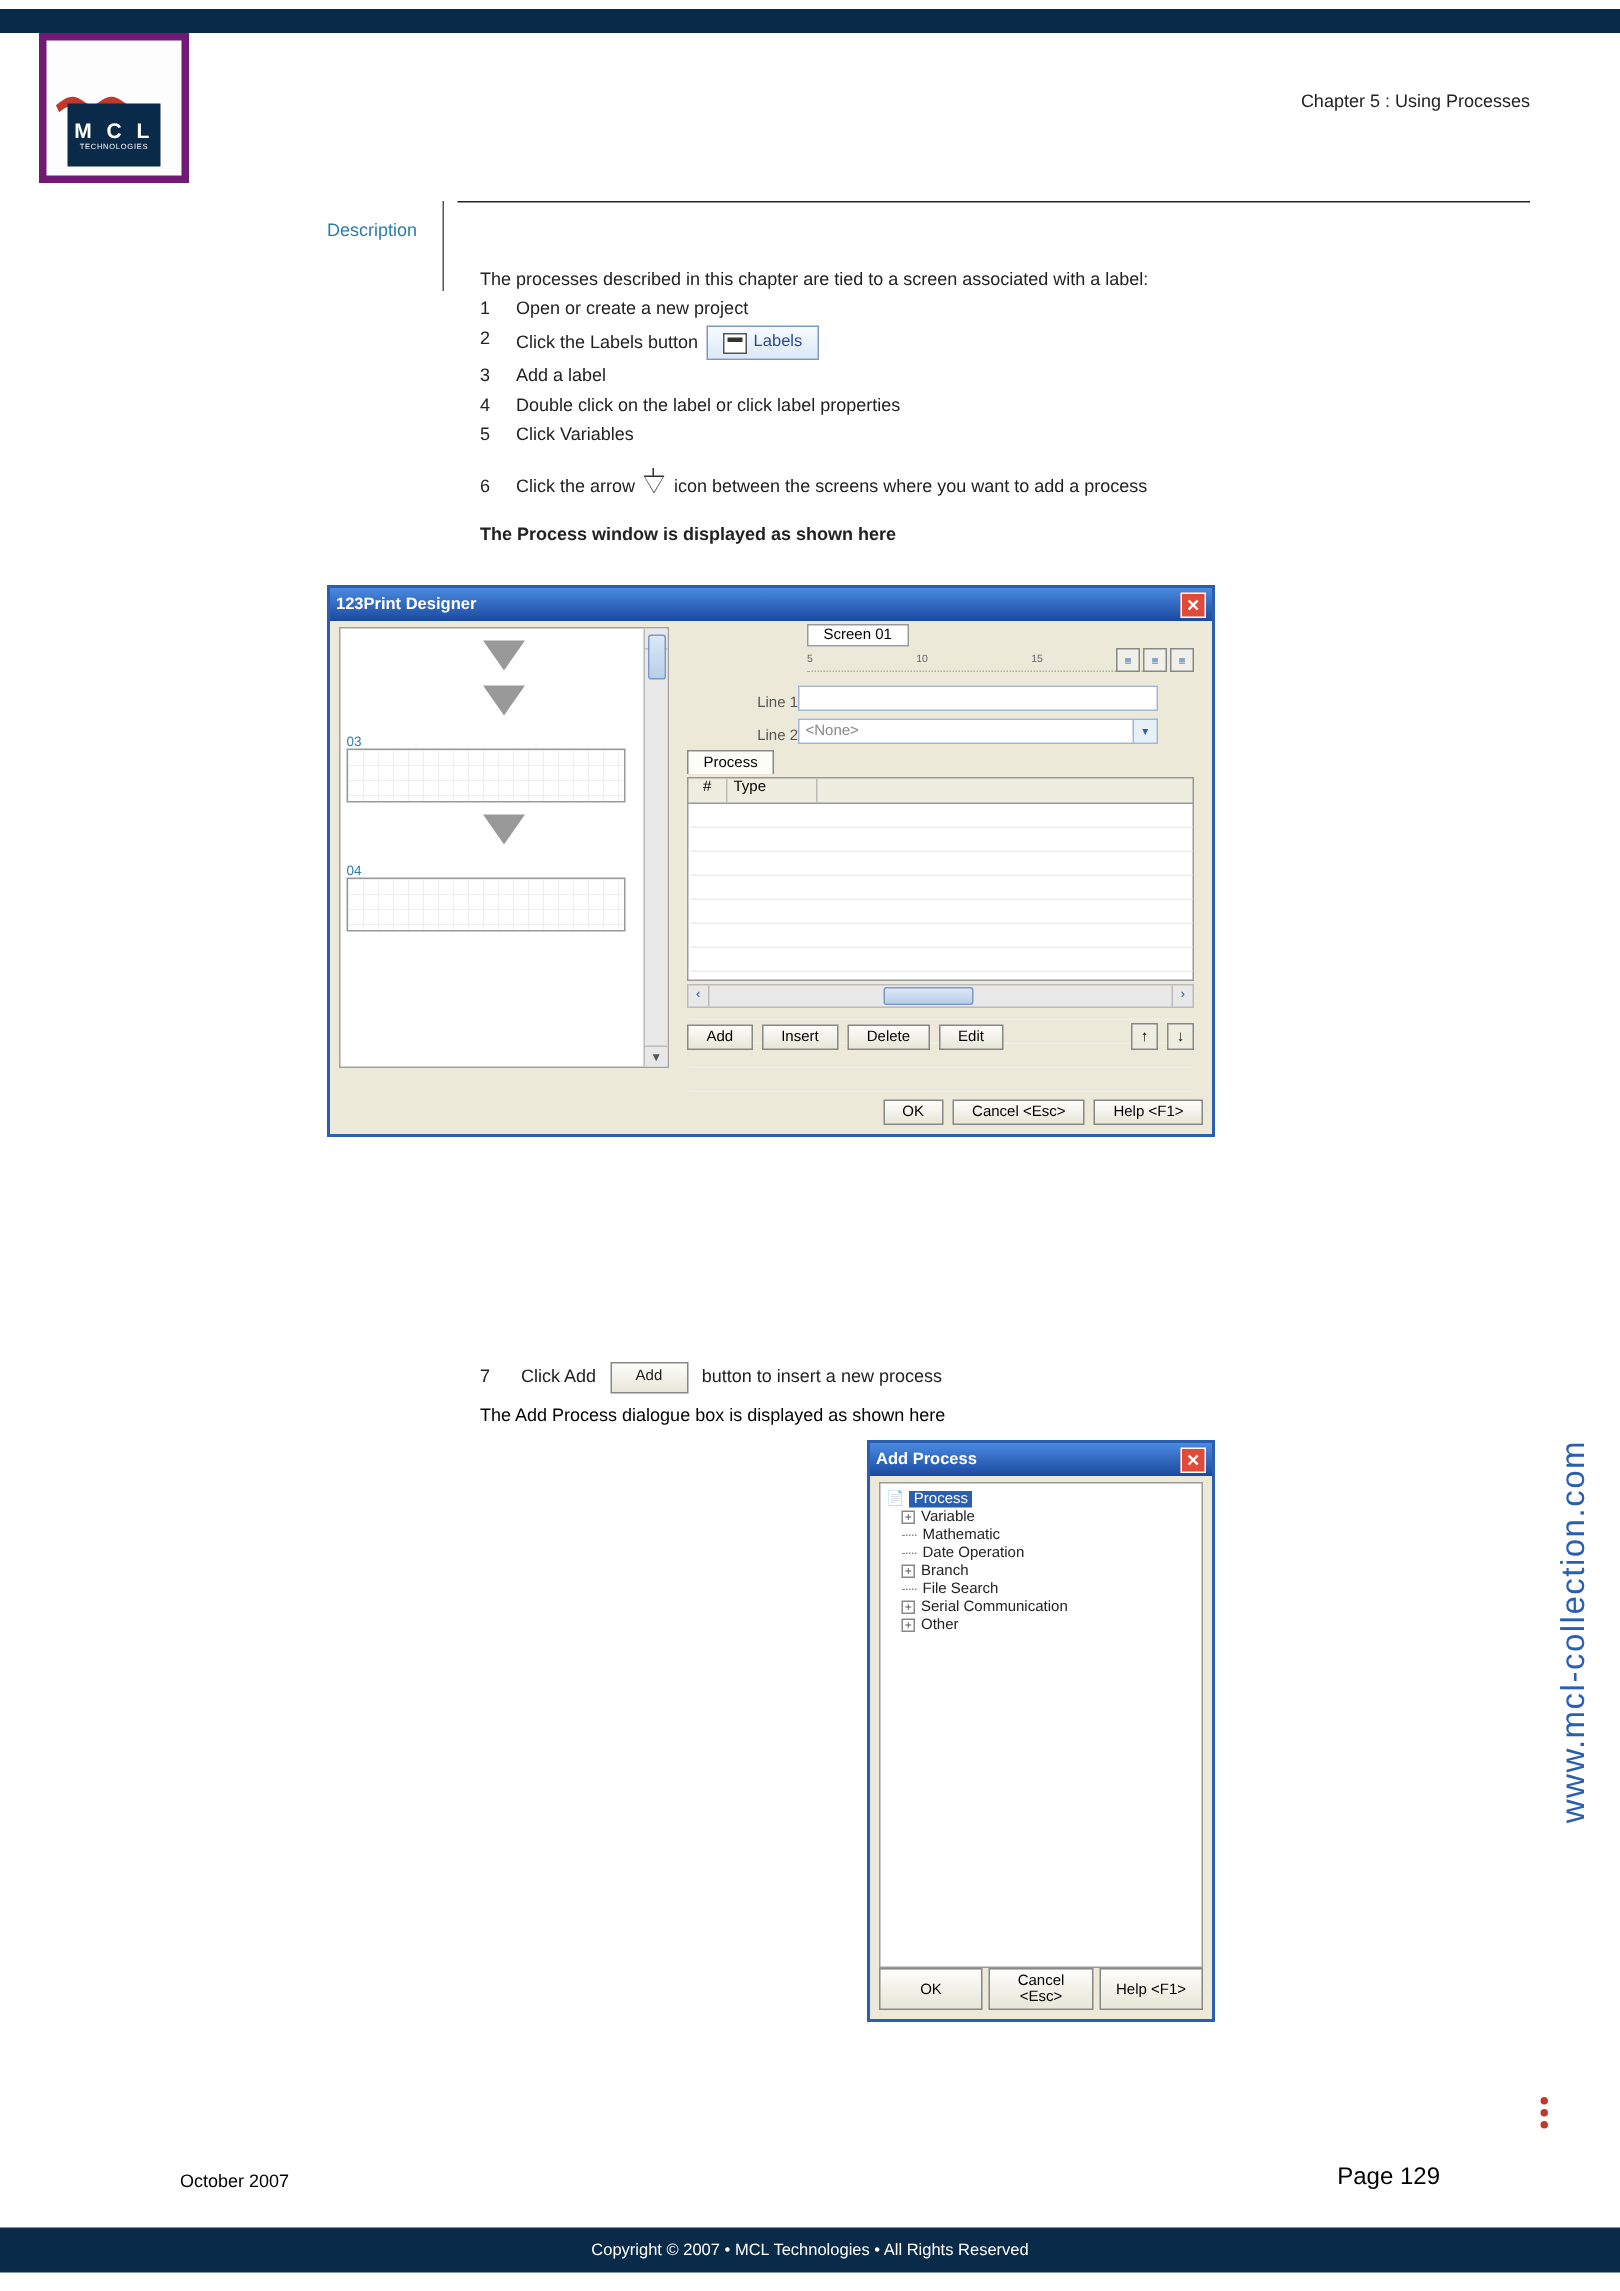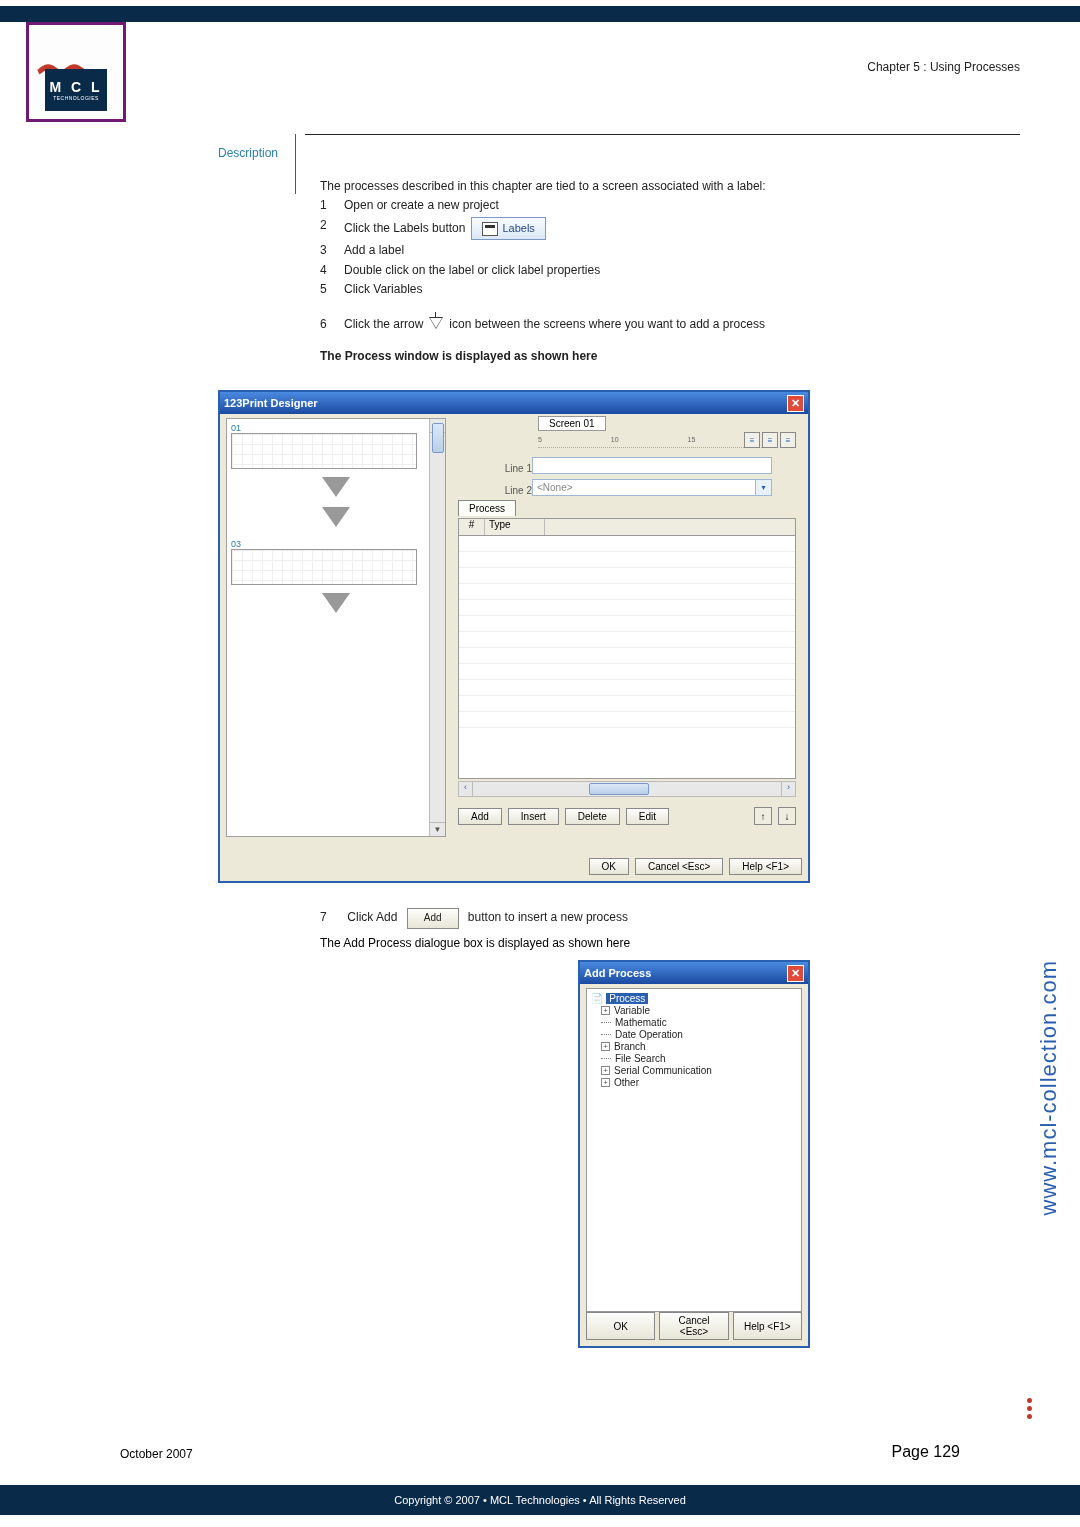--- a/index.html
+++ b/index.html
@@ -1,18 +1,18 @@
 <!DOCTYPE html>
 <html><head>
 <meta charset="utf-8">
 <style>
   * { box-sizing: border-box; margin: 0; padding: 0; }
   body { width: 1080px; height: 1527px; background: #fff; font-family: Verdana, Arial, sans-serif; position: relative; }
   .top-band { position: absolute; top: 6px; left: 0; right: 0; height: 16px; background: #0a2a4a; }
-  .logo-wrap { position: absolute; top: 22px; left: 26px; width: 100px; height: 100px; border: 3px solid #701a75; background: #fdfdfd; display: flex; align-items: center; justify-content: center; }
+  .logo-wrap { position: absolute; top: 22px; left: 26px; width: 100px; height: 100px; border: 5px solid #701a75; background: #fdfdfd; display: flex; align-items: center; justify-content: center; }
   .logo-inner { width: 78px; height: 78px; position: relative; }
   .logo-swoosh { position: absolute; top: 4px; left: 8px; font-size: 40px; color: #c0392b; font-weight: bold; transform: scaleX(1.3); }
   .logo-box { position: absolute; bottom: 0; left: 8px; width: 62px; height: 42px; background: #0a2a4a; display: flex; flex-direction: column; align-items: center; justify-content: center; }
   .logo-mcl { color: #fff; font-size: 14px; font-weight: bold; letter-spacing: 3px; }
   .logo-tech { color: #fff; font-size: 5px; letter-spacing: 0.5px; }
   .chapter-line { position: absolute; top: 60px; right: 60px; font-size: 12px; color: #222; }
   .content-rule-top { position: absolute; top: 134px; left: 305px; right: 60px; height: 1px; background: #222; }
   .sidebar-rule { position: absolute; top: 134px; left: 295px; width: 1px; height: 60px; background: #555; }
   .desc-label { position: absolute; top: 146px; left: 218px; font-size: 12px; color: #2a7ea8; }
   .main-col { position: absolute; top: 146px; left: 320px; right: 120px; font-size: 12px; color: #222; line-height: 1.45; margin-top: 32px; }
@@ -21,21 +21,21 @@
   .ol-txt { flex: 1; }
   .inline-btn { display: inline-block; vertical-align: middle; border: 1px solid #7a98c8; background: linear-gradient(#f7fbff,#dbe8f7); padding: 2px 10px; margin-left: 6px; }
   .inline-btn .ico { display:inline-block; width:16px; height:14px; border:1px solid #555; background:#fff; margin-right:4px; position:relative; vertical-align:middle;}
   .inline-btn .ico::after{content:"";position:absolute;top:2px;left:2px;right:2px;height:3px;background:#333;}
   .inline-btn .lab { font-size: 11px; color: #2a4a8a; vertical-align: middle; }
   .arrow-inline { display:inline-block; width:18px; height:18px; vertical-align:middle; position:relative; margin:0 4px;}
   .arrow-inline::before{content:"";position:absolute;top:-4px;left:8px;width:1px;height:6px;background:#333;}
   .arrow-inline::after{content:"";position:absolute;top:2px;left:3px;width:0;height:0;border-left:6px solid transparent;border-right:6px solid transparent;border-top:10px solid #fff; }
   .arrow-inline .outl{position:absolute;top:1px;left:2px;width:0;height:0;border-left:7px solid transparent;border-right:7px solid transparent;border-top:12px solid #333;}
   .proc-caption { margin-top: 14px; font-weight: bold; }
-  .app-window { position: absolute; top: 390px; left: 218px; width: 592px; height: 493px; border: 2px solid #2a5fb0; background: #ece9d8; }
+  .app-window { position: absolute; top: 390px; left: 218px; width: 592px; height: 368px; border: 2px solid #2a5fb0; background: #ece9d8; }
   .titlebar { height: 22px; background: linear-gradient(#4a8ae0,#1a4aa0); display:flex; align-items:center; justify-content:space-between; padding:0 4px; }
   .titlebar .tl { color:#fff; font-size:11px; font-weight:bold; }
   .close-x { width:17px; height:17px; background:#e04a3a; border:1px solid #fff; color:#fff; font-size:11px; font-weight:bold; display:flex; align-items:center; justify-content:center; }
   .left-pane { position:absolute; top:26px; left:6px; width:220px; bottom:44px; background:#fff; border:1px solid #a0a0a0; overflow:hidden; }
   .left-scroll{ position:absolute; top:0; right:0; bottom:0; width:16px; background:#e8e8e8; border-left:1px solid #bbb; }
   .scr-thumb{ position:absolute; top:4px; left:2px; width:12px; height:30px; background:linear-gradient(#dbe8f7,#b8cfe8); border:1px solid #7a98c8; border-radius:2px;}
   .scr-arrow-top{position:absolute;top:0;left:0;right:0;height:14px;border-bottom:1px solid #bbb;display:flex;align-items:center;justify-content:center;font-size:8px;color:#555;}
   .scr-arrow-bot{position:absolute;bottom:0;left:0;right:0;height:14px;border-top:1px solid #bbb;display:flex;align-items:center;justify-content:center;font-size:8px;color:#555;}
   .screen-block { margin:4px 4px 0 4px; }
   .screen-num { font-size:9px; color:#2a7ea8; }
@@ -136,36 +136,36 @@
     </div>
   <div class="proc-caption">The Process window is displayed as shown here</div>
 </div>
 
 <div class="app-window">
   <div class="titlebar">
     <span class="tl">123Print Designer</span>
     <span class="close-x">✕</span>
   </div>
   <div class="left-pane">
-    <div class="screen-block">
-        <div class="screen-num">01</div>
-        <div class="screen-rect"></div>
-      </div>
     <div class="screen-arrow">
         <div class="sa-tri"></div>
       </div>
     <div class="screen-arrow">
         <div class="sa-tri"></div>
       </div>
     <div class="screen-block">
         <div class="screen-num">03</div>
         <div class="screen-rect"></div>
       </div>
     <div class="screen-arrow">
         <div class="sa-tri"></div>
+      </div>
+    <div class="screen-block">
+        <div class="screen-num">04</div>
+        <div class="screen-rect"></div>
       </div>
     <div class="left-scroll">
       <div class="scr-arrow-top">▲</div>
       <div class="scr-thumb"></div>
       <div class="scr-arrow-bot">▼</div>
     </div>
   </div>
   <div class="right-pane">
     <div class="screen-title-box">Screen 01</div>
     <div class="ruler-row">

